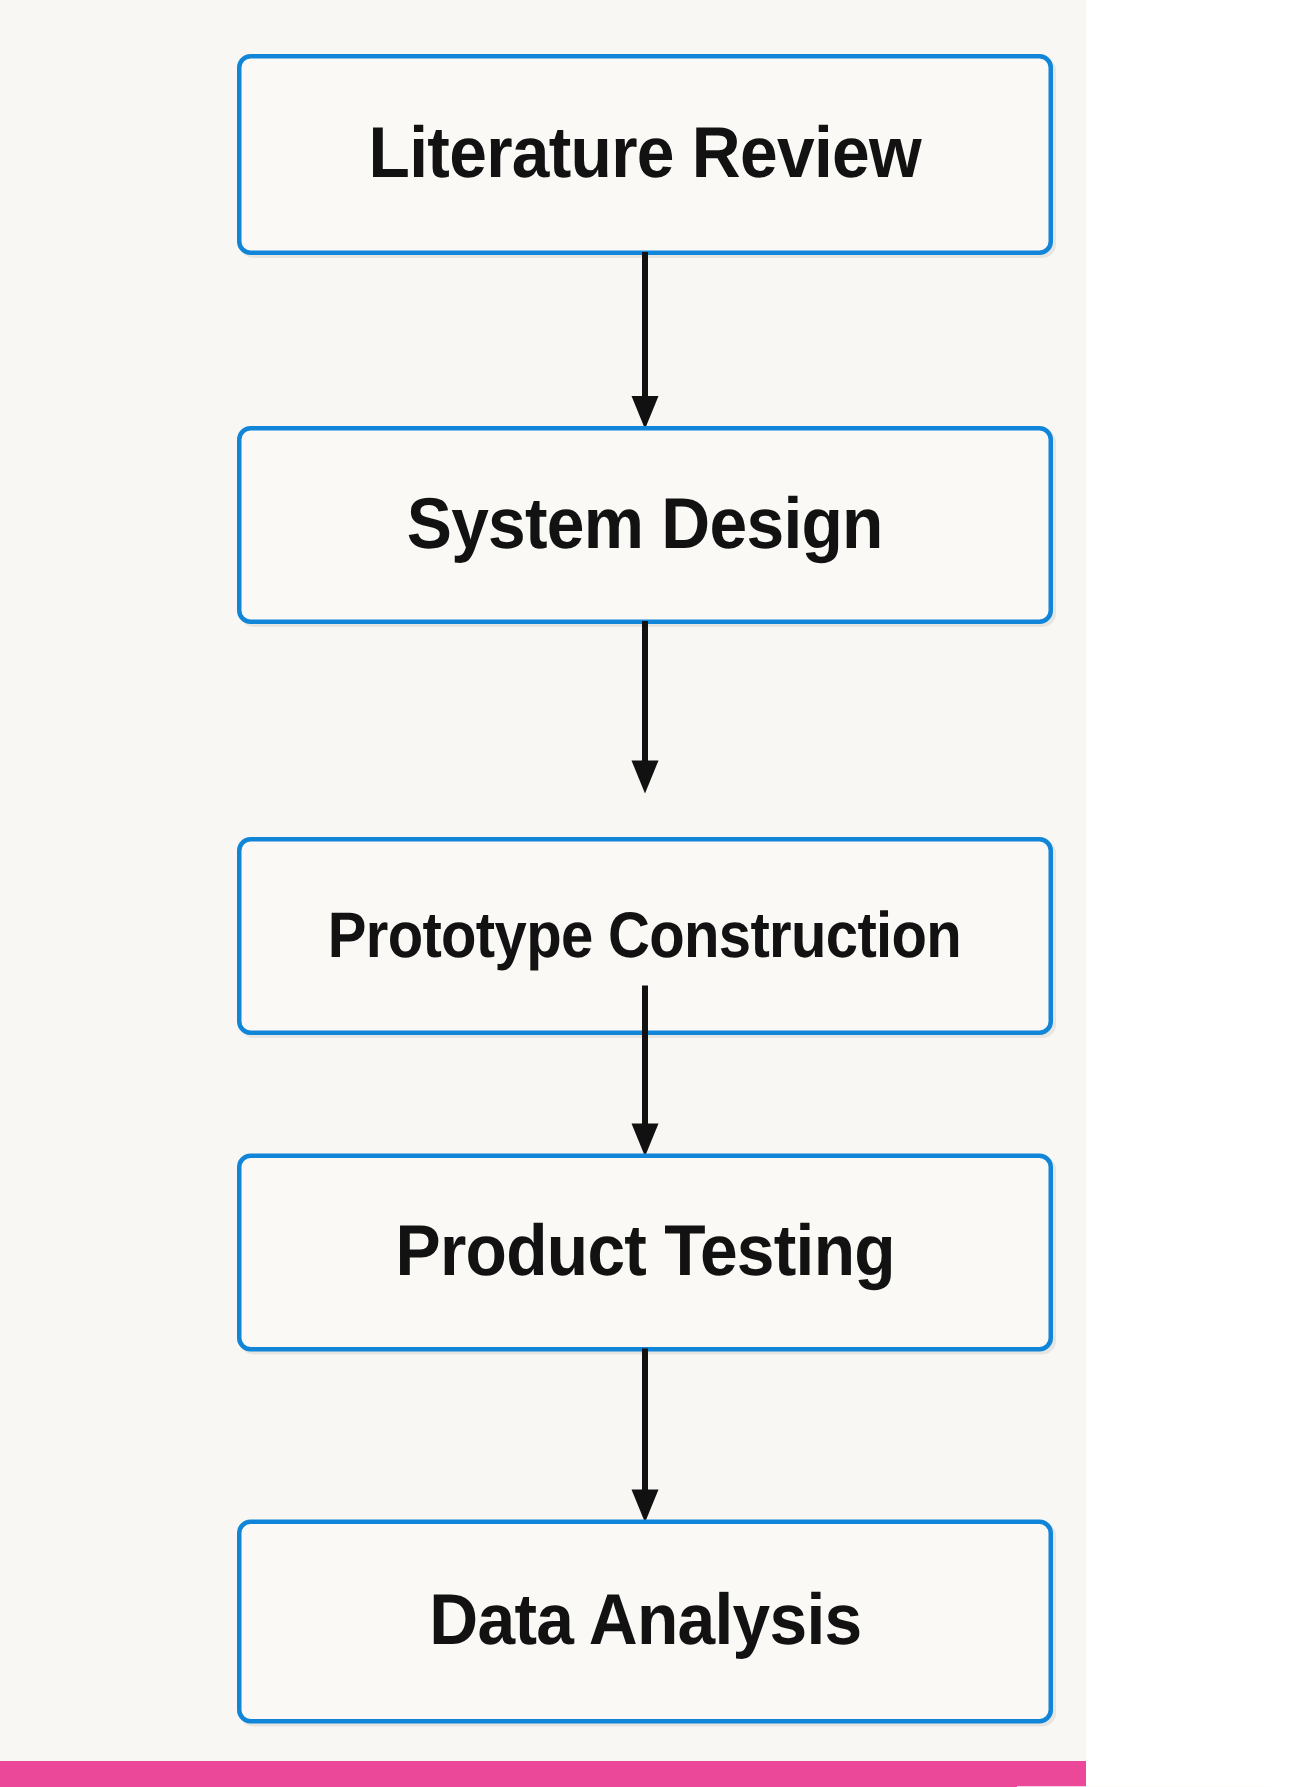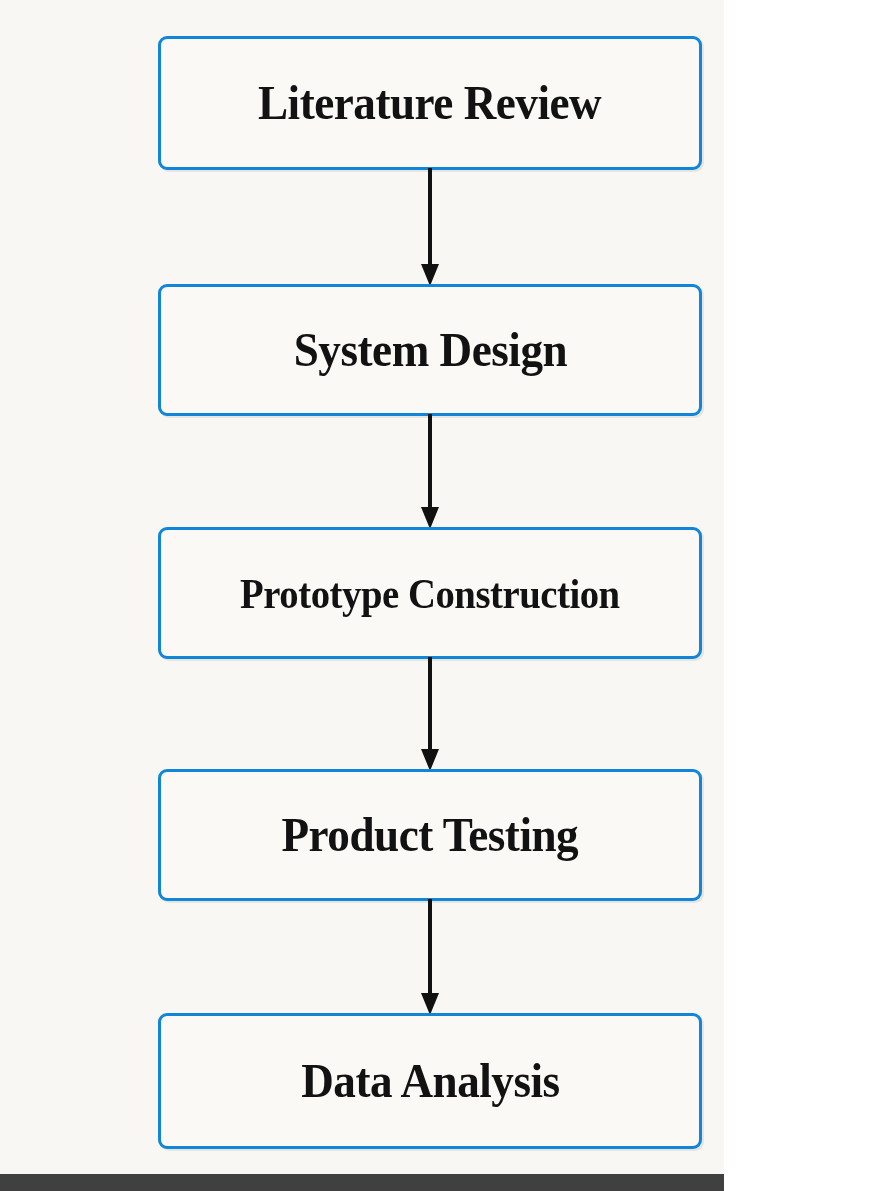--- a/index.html
+++ b/index.html
@@ -6,23 +6,23 @@
   html, body {
     margin: 0;
     padding: 0;
     background: #ffffff;
   }
 
   #canvas {
     position: relative;
     width: 724px;
     height: 1191px;
-    background: #404040;
+    background: #ec4899;
     overflow: hidden;
-    font-family: Liberation Serif, serif;
+    font-family: Liberation Sans, sans-serif;
   }
 
   
   #page-bg {
     position: absolute;
     left: 0;
     top: 0;
     width: 843px;
     height: 1174px;
     background: #f8f7f3;
@@ -58,21 +58,21 @@
     line-height: 1;
     letter-spacing: -0.5px;
     white-space: nowrap;
     transform: scaleX(0.94);
     transform-origin: center;
   }
 
   
   #node-0 { top: 36px;   height: 134px; }
   #node-1 { top: 284px;  height: 132px; }
-  #node-2 { top: 527px;  height: 132px; justify-content: center; }
+  #node-2 { top: 558px;  height: 132px; justify-content: center; }
   #node-3 { top: 769px;  height: 132px; }
   #node-4 { top: 1013px; height: 136px; text-align: right; }
 
   
   #node-2 .node-label {
     font-size: 43px;
     transform: scaleX(0.9);
   }
 
   

